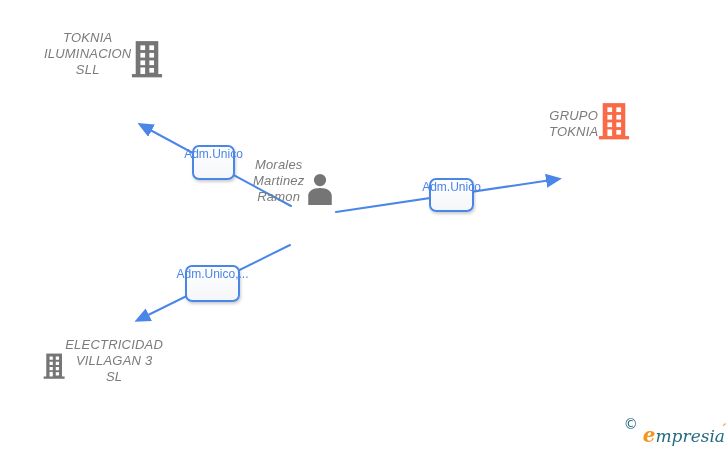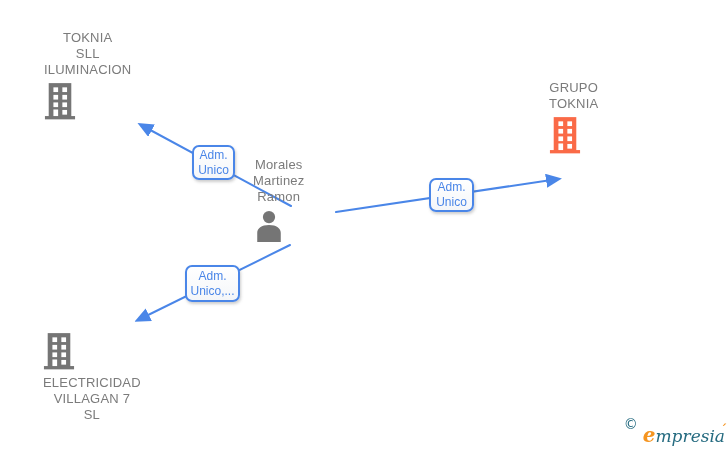--- a/index.html
+++ b/index.html
@@ -8,41 +8,41 @@
     width:728px;height:450px;
     background:#ffffff;
     overflow:hidden;
     font-family:"Liberation Sans","DejaVu Sans",sans-serif;
   }
   .edges{position:absolute;left:0;top:0;z-index:1;}
   .edge-line{stroke:var(--edge_blue);stroke-width:2;stroke-linecap:round;fill:none;}
 
   .node{
     position:absolute;z-index:2;
-    display:flex;flex-direction:column;align-items:flex-start;
-    text-align:center;cursor:pointer;
+    display:flex;flex-direction:row;align-items:flex-end;
+    text-align:center;cursor:pointer;font-style:italic;
   }
   .node-name{
     color:var(--node_text);
     font-size:13px;line-height:16px;letter-spacing:.2px;
   }
   .bldg{margin-top:4px;}
   .bldg .fill-gray{fill:var(--icon_gray);}
   .bldg .fill-orange{fill:var(--icon_orange);}
   .person-glyph{margin-top:5px;fill:var(--icon_gray);}
 
   .edge-label{
     position:absolute;z-index:3;box-sizing:border-box;
     border:2px solid var(--edge_blue);
     border-radius:7px;
     background:linear-gradient(180deg,#ffffff 0%,#f4f6f9 100%);
     box-shadow:1px 2px 3px rgba(80,80,80,.28);
     color:var(--edge_blue);
     font-size:12px;line-height:15px;text-align:center;
-    display:flex;flex-direction:column;justify-content:center;
+    display:flex;flex-direction:row;justify-content:center;
   }
 
   .logo{
     position:absolute;right:3px;bottom:3px;z-index:4;
     display:flex;align-items:center;gap:5px;
     font-family:"DejaVu Serif","Liberation Serif",serif;
   }
   .logo .copy{
     color:var(--logo_teal);font-size:14px;font-style:normal;
     font-family:"DejaVu Sans","Liberation Sans",sans-serif;
@@ -66,40 +66,40 @@
       </marker>
     </defs>
     <line class="edge-line" x1="291" y1="206" x2="141" y2="125" marker-end="url(#arrowhead)"></line>
     <line class="edge-line" x1="336" y1="212" x2="558" y2="179" marker-end="url(#arrowhead)"></line>
     <line class="edge-line" x1="290" y1="245" x2="138" y2="320" marker-end="url(#arrowhead)"></line>
   </svg>
 
   <div class="node" style="left:44px;top:30px;width:120px;">
     <div class="node-name">
       <div>TOKNIA</div>
+      <div>ILUMINACION</div>
       <div>SLL</div>
-      <div>ILUMINACION</div>
     </div>
     <svg class="bldg" width="32" height="38" viewBox="0 0 34 40">
       <rect class="fill-gray" x="5" y="1" width="24" height="36"></rect>
       <rect class="fill-gray" x="1" y="36" width="32" height="3.5"></rect>
       <g fill="#ffffff">
         <rect x="10" y="5.5" width="5" height="5"></rect>
           <rect x="19.5" y="5.5" width="5" height="5"></rect>
         <rect x="10" y="13.5" width="5" height="5"></rect>
           <rect x="19.5" y="13.5" width="5" height="5"></rect>
         <rect x="10" y="21.5" width="5" height="5"></rect>
           <rect x="19.5" y="21.5" width="5" height="5"></rect>
         <rect x="19.5" y="29.5" width="5" height="5"></rect>
           <rect x="10" y="29" width="5" height="7"></rect>
       </g>
     </svg>
   </div>
 
-  <div class="node" style="left:549px;top:80px;width:160px;">
+  <div class="node" style="left:549px;top:98px;width:160px;">
     <div class="node-name">
       <div>GRUPO</div>
       <div>TOKNIA</div>
     </div>
     <svg class="bldg" width="32" height="38" viewBox="0 0 34 40">
       <rect class="fill-orange" x="5" y="1" width="24" height="36"></rect>
       <rect class="fill-orange" x="1" y="36" width="32" height="3.5"></rect>
       <g fill="#ffffff">
         <rect x="10" y="5.5" width="5" height="5"></rect>
           <rect x="19.5" y="5.5" width="5" height="5"></rect>
@@ -123,21 +123,21 @@
         <rect x="10" y="13.5" width="5" height="5"></rect>
           <rect x="19.5" y="13.5" width="5" height="5"></rect>
         <rect x="10" y="21.5" width="5" height="5"></rect>
           <rect x="19.5" y="21.5" width="5" height="5"></rect>
         <rect x="19.5" y="29.5" width="5" height="5"></rect>
           <rect x="10" y="29" width="5" height="7"></rect>
       </g>
     </svg>
     <div class="node-name" style="margin-top:5px;">
       <div>ELECTRICIDAD</div>
-      <div>VILLAGAN 7</div>
+      <div>VILLAGAN 3</div>
       <div>SL</div>
     </div>
   </div>
 
   <div class="node" style="left:253px;top:157px;width:120px;">
     <div class="node-name">
       <div>Morales</div>
       <div>Martinez</div>
       <div>Ramon</div>
     </div>

